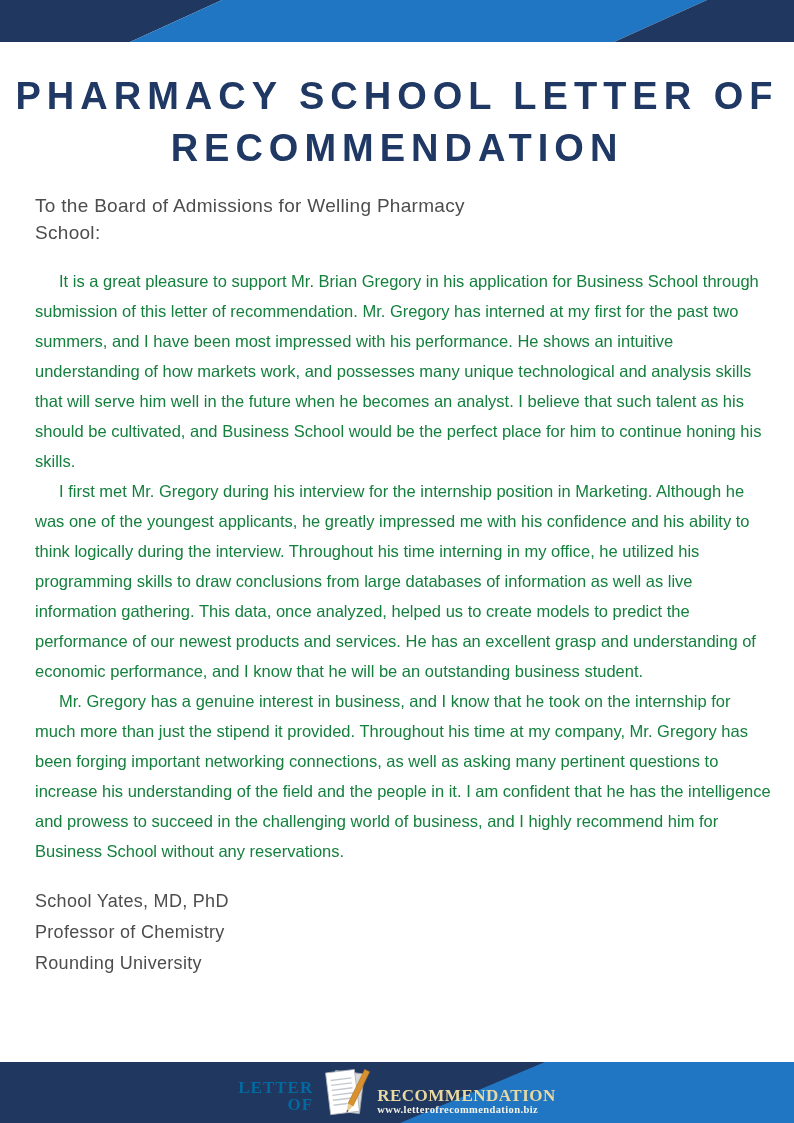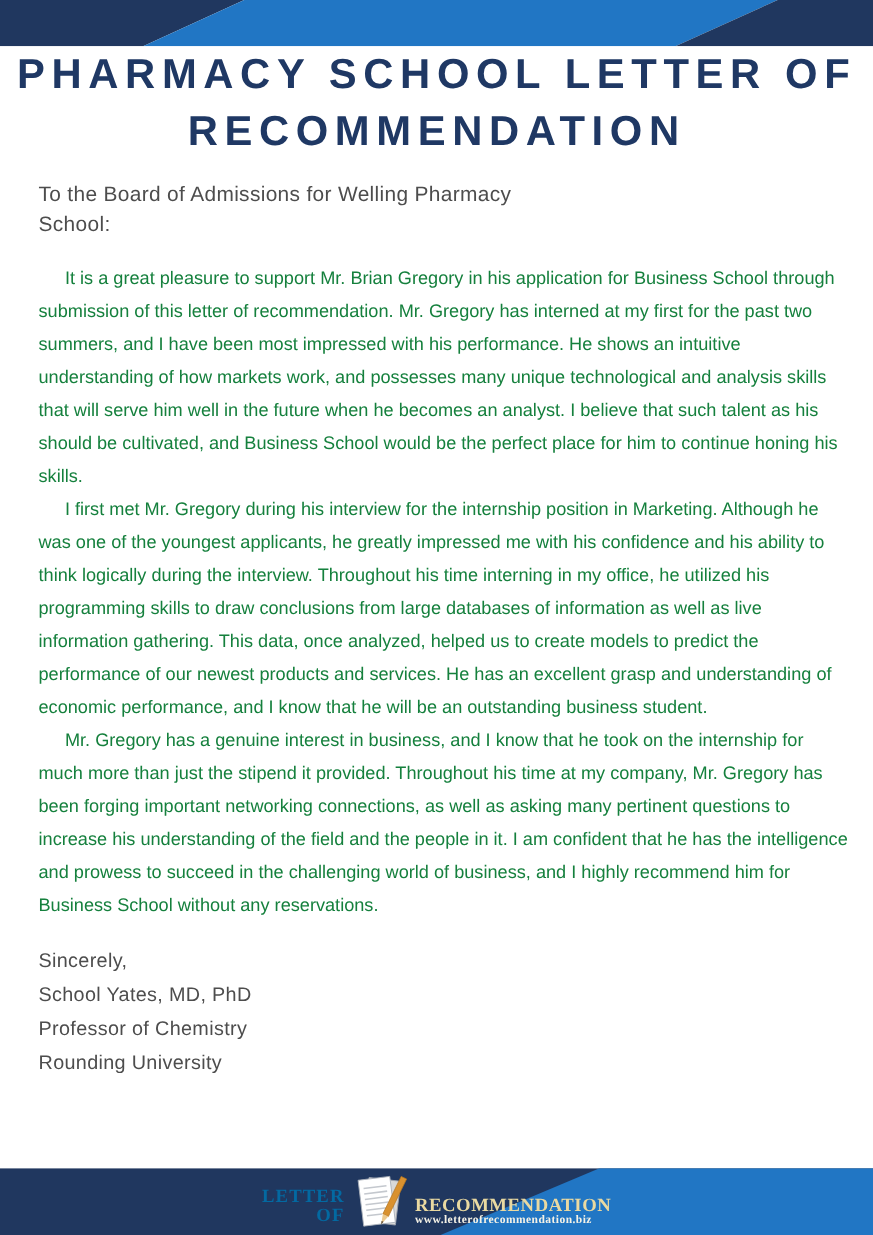--- a/index.html
+++ b/index.html
@@ -10,20 +10,21 @@
   }
   .page {
     position: relative;
     width: 794px;
     height: 1123px;
     background: #ffffff;
     overflow: hidden;
   }
   .header-band { display: block; width: 794px; height: 42px; }
   .title {
+    margin-top: 28px;
     text-align: center;
     color: #1f3864;
     font-weight: bold;
     font-size: 38px;
     letter-spacing: 6px;
     line-height: 52px;
   }
   .title span { display: block; }
   .letter-body {
     width: 740px;
@@ -108,21 +109,20 @@
     <span>RECOMMENDATION</span>
   </h1>
 
   <div class="letter-body">
     <p class="salutation">To the Board of Admissions for Welling Pharmacy School:</p>
     <p class="para">It is a great pleasure to support Mr. Brian Gregory in his application for Business School through submission of this letter of recommendation. Mr. Gregory has interned at my first for the past two summers, and I have been most impressed with his performance. He shows an intuitive understanding of how markets work, and possesses many unique technological and analysis skills that will serve him well in the future when he becomes an analyst. I believe that such talent as his should be cultivated, and Business School would be the perfect place for him to continue honing his skills.</p>
     <p class="para">I first met Mr. Gregory during his interview for the internship position in Marketing. Although he was one of the youngest applicants, he greatly impressed me with his confidence and his ability to think logically during the interview. Throughout his time interning in my office, he utilized his programming skills to draw conclusions from large databases of information as well as live information gathering. This data, once analyzed, helped us to create models to predict the performance of our newest products and services. He has an excellent grasp and understanding of economic performance, and I know that he will be an outstanding business student.</p>
     <p class="para">Mr. Gregory has a genuine interest in business, and I know that he took on the internship for much more than just the stipend it provided. Throughout his time at my company, Mr. Gregory has been forging important networking connections, as well as asking many pertinent questions to increase his understanding of the field and the people in it. I am confident that he has the intelligence and prowess to succeed in the challenging world of business, and I highly recommend him for Business School without any reservations.</p>
 
     <div class="signature">
-      <p>Sincerely,</p>
       <p>School Yates, MD, PhD</p>
       <p>Professor of Chemistry</p>
       <p>Rounding University</p>
     </div>
   </div>
 
   <div class="footer">
     <svg class="footer-band" width="794" height="61" viewBox="0 0 794 61" xmlns="http://www.w3.org/2000/svg">
       <rect x="0" y="0" width="794" height="61" fill="#20375f"></rect>
       <polygon points="545,0 794,0 794,61 400,61" fill="#2176c4"></polygon>

